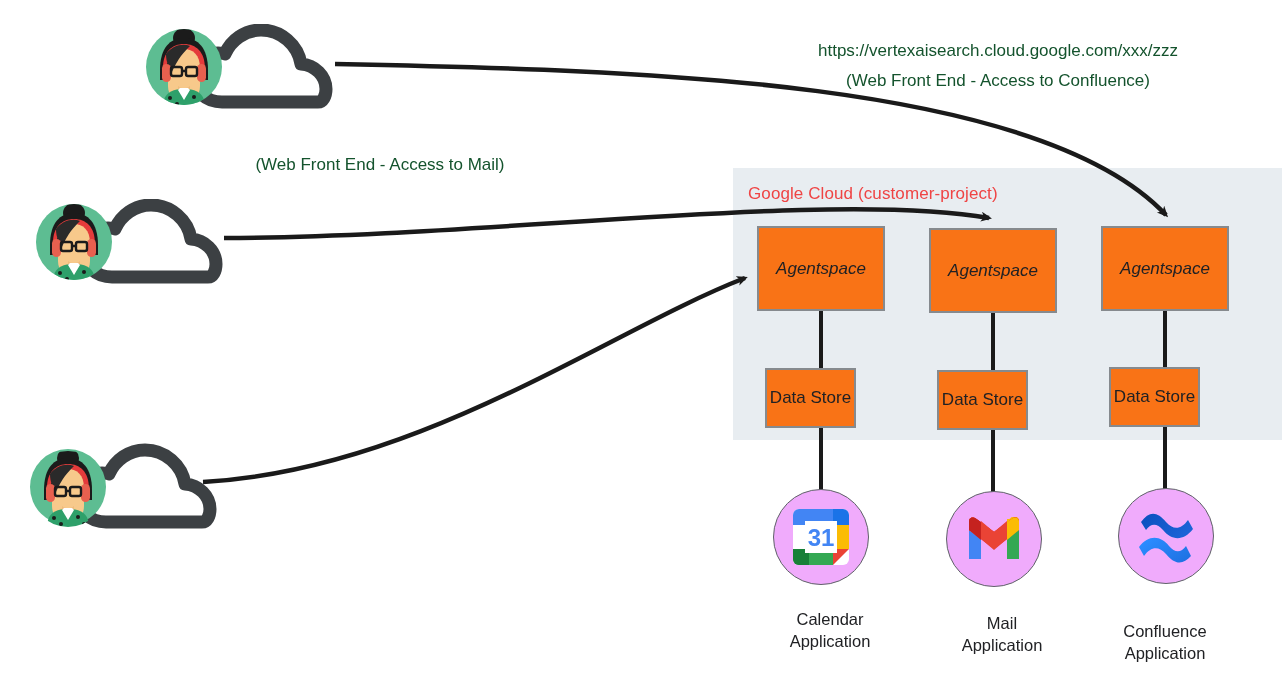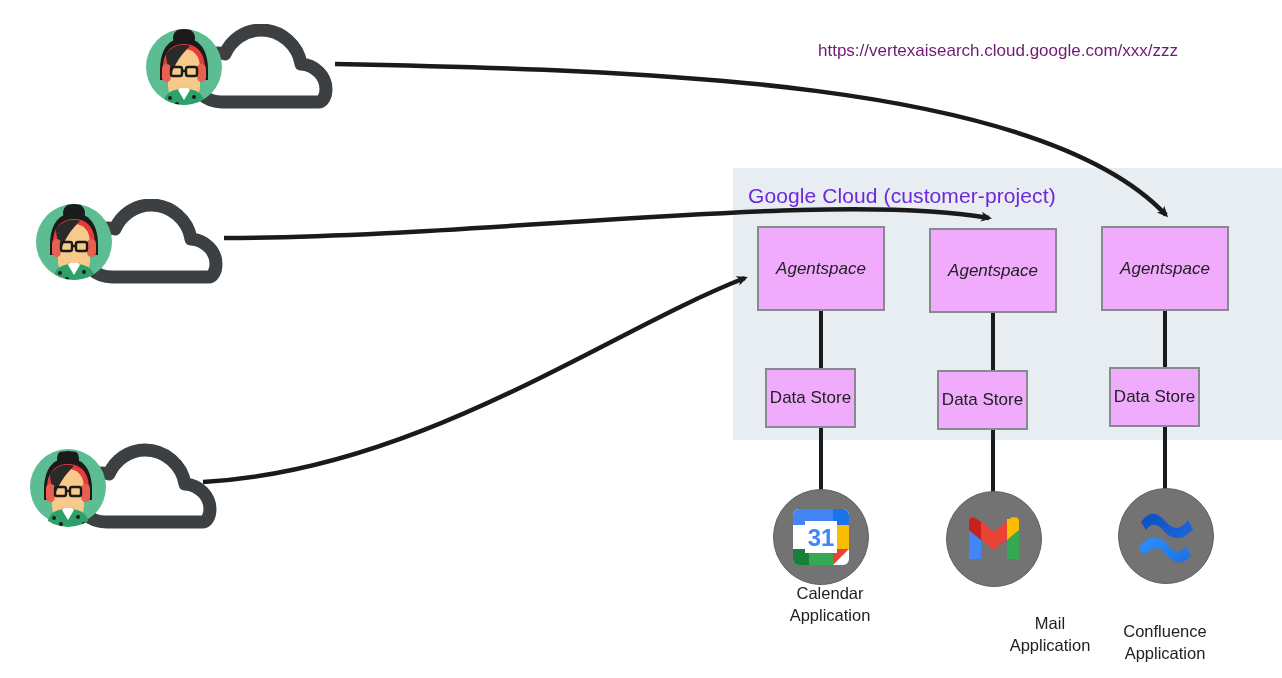--- a/index.html
+++ b/index.html
@@ -25,30 +25,30 @@
     background: #e8edf1;
     left: 733px;
     top: 168px;
     width: 549px;
     height: 272px;
   }
   .cloud-region-label {
     position: absolute;
     left: 748px;
     top: 184px;
-    font-size: 21px;
-    color: #6d28d9;
+    font-size: 17px;
+    color: #ef4444;
     letter-spacing: 0.1px;
     white-space: nowrap;
   }
 
   
   .node-box {
     position: absolute;
-    background: #f0abfc;
+    background: #f97316;
     border: 2px solid #868a8e;
     box-sizing: border-box;
     display: flex;
     align-items: center;
     justify-content: center;
     text-align: center;
     font-size: 17px;
     color: #202124;
   }
   .node-box.agentspace {
@@ -67,21 +67,21 @@
     width: 4px;
     background: #1a1a1a;
   }
 
   
   .app-circle {
     position: absolute;
     width: 96px;
     height: 96px;
     border-radius: 50%;
-    background: #737373;
+    background: #f0abfc;
     border: 1.5px solid #5f6368;
     box-sizing: border-box;
     display: flex;
     align-items: center;
     justify-content: center;
   }
   .app-label {
     position: absolute;
     font-size: 16.5px;
     line-height: 22px;
@@ -90,21 +90,21 @@
     width: 180px;
     white-space: pre-line;
   }
 
   
   .url-caption {
     position: absolute;
     text-align: center;
     font-size: 17px;
     line-height: 30px;
-    color: #701a75;
+    color: #14532d;
     white-space: nowrap;
   }
   .url-caption .line2 { display: block; }
 
   
   .usergroup { position: absolute; }
   .usergroup svg { display: block; }
 
   
   #arrows {
@@ -138,21 +138,21 @@
       <path d="M4 10a6 6 0 0 1 6-6h34v16H4z" fill="#4285f4"></path>
       <path d="M44 4h10a6 6 0 0 1 6 6v10H44z" fill="#1a73e8"></path>
       <path d="M44 20h16v24H44z" fill="#fbbc04"></path>
       <path d="M4 44h40v16H10a6 6 0 0 1-6-6z" fill="#34a853"></path>
       <path d="M4 44h16v16H10a6 6 0 0 1-6-6z" fill="#188038"></path>
       <path d="M44 44h16L44 60z" fill="#ea4335"></path>
       <rect x="16" y="16" width="32" height="32" fill="#ffffff"></rect>
       <text x="32" y="41" font-family="'Liberation Sans', sans-serif" font-size="24" font-weight="bold" fill="#4285f4" text-anchor="middle">31</text>
     </svg>
   </div>
-  <div class="app-label" style="left:740px; top:582px;">Calendar
+  <div class="app-label" style="left:740px; top:608px;">Calendar
 Application</div>
 
   <div class="node-box agentspace" style="left:929px; top:228px;">
     <span>Agentspace</span>
   </div>
   <div class="vline" style="left:991px; top:313px; height:57px;"></div>
   <div class="node-box datastore" style="left:937px; top:370px;">
     <span>Data Store</span>
   </div>
   <div class="vline" style="left:991px; top:430px; height:62px;"></div>
@@ -165,21 +165,21 @@
       <path d="M42 2v11l12-9V5a4 4 0 0 0-6-3z" fill="#fbbc04"></path>
       <path d="M4 13V4a4 4 0 0 1 6-3l19 14L48 1a4 4 0 0 1 6 3v0L29 23z" fill="#ea4335"></path>
       <path d="M4 4a4 4 0 0 1 6-3l19 14v12L4 13z" fill="#c5221f"></path>
       <path d="M29 15L10 1a4 4 0 0 0-6 3v9l25 19 25-19V4a4 4 0 0 0-6-3z" fill="#ea4335"></path>
       <path d="M4 4a4 4 0 0 1 6-3l19 14L48 1a4 4 0 0 1 6 3l-25 19z" fill="#ea4335"></path>
       <path d="M4 13V4a4 4 0 0 1 6-3l6 4v18z" fill="#c5221f"></path>
       <path d="M54 13V4a4 4 0 0 0-6-3l-6 4v18z" fill="#fbbc04"></path>
       <path d="M16 22V4l13 11 13-11v18L29 33z" fill="#ea4335"></path>
     </svg>
   </div>
-  <div class="app-label" style="left:960px; top:612px;">Mail
+  <div class="app-label" style="left:912px; top:612px;">Mail
 Application</div>
 
   <div class="node-box agentspace" style="left:1101px; top:226px;">
     <span>Agentspace</span>
   </div>
   <div class="vline" style="left:1163px; top:311px; height:56px;"></div>
   <div class="node-box datastore" style="left:1109px; top:367px;">
     <span>Data Store</span>
   </div>
   <div class="vline" style="left:1163px; top:427px; height:62px;"></div>
@@ -319,21 +319,23 @@
 
     <path d="M335,64 C640,70 1040,80 1166,215" fill="none" stroke="#1a1a1a" stroke-width="4.5" marker-end="url(#arrowHead)"></path>
 
     <path d="M224,238 C480,238 830,190 989,218" fill="none" stroke="#1a1a1a" stroke-width="4.5" marker-end="url(#arrowHead)"></path>
 
     <path d="M203,482 C420,470 610,330 745,278" fill="none" stroke="#1a1a1a" stroke-width="4.5" marker-end="url(#arrowHead)"></path>
   </svg>
 
   <div class="url-caption" style="left:806px; top:36px; width:384px;">
     <span>https://vertexaisearch.cloud.google.com/xxx/zzz</span>
+    <span class="line2">(Web Front End - Access to Confluence)</span>
   </div>
 
   <div class="url-caption" style="left:188px; top:150px; width:384px;">
+    <span class="line2">(Web Front End - Access to Mail)</span>
   </div>
 
   <div class="url-caption" style="left:124px; top:533px; width:384px;">
   </div>
 
 </div>
 
 </body></html>

